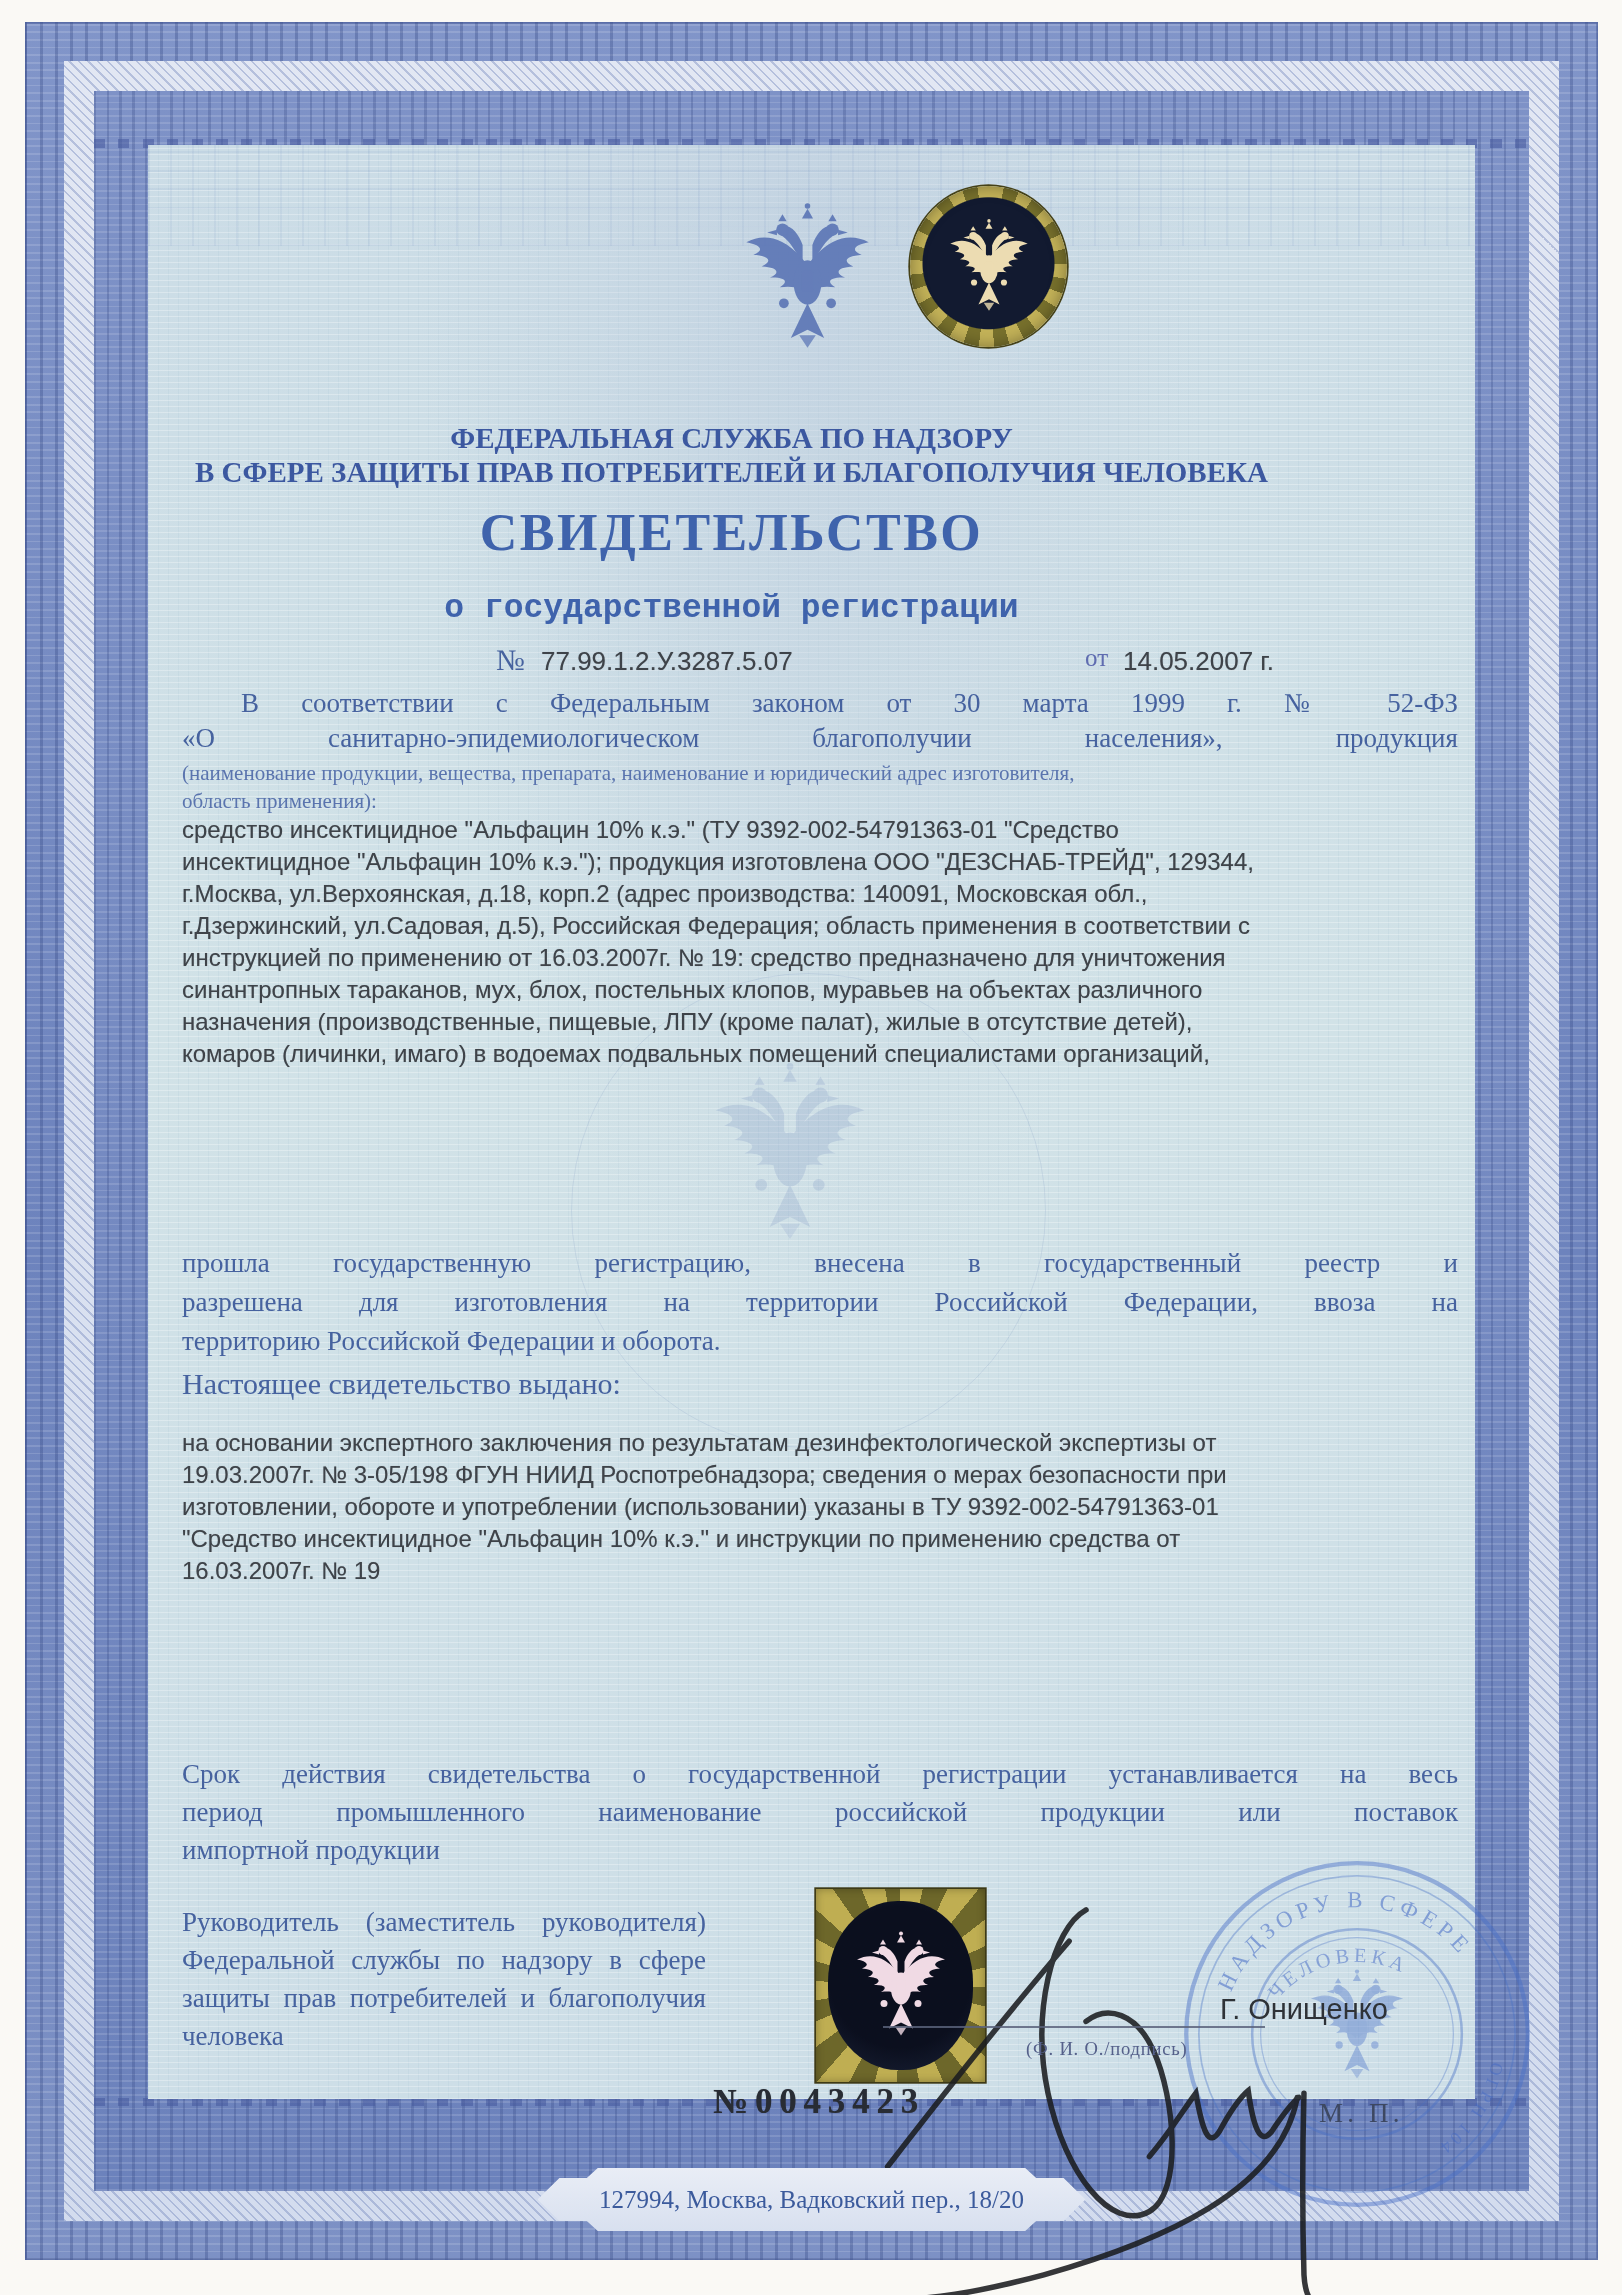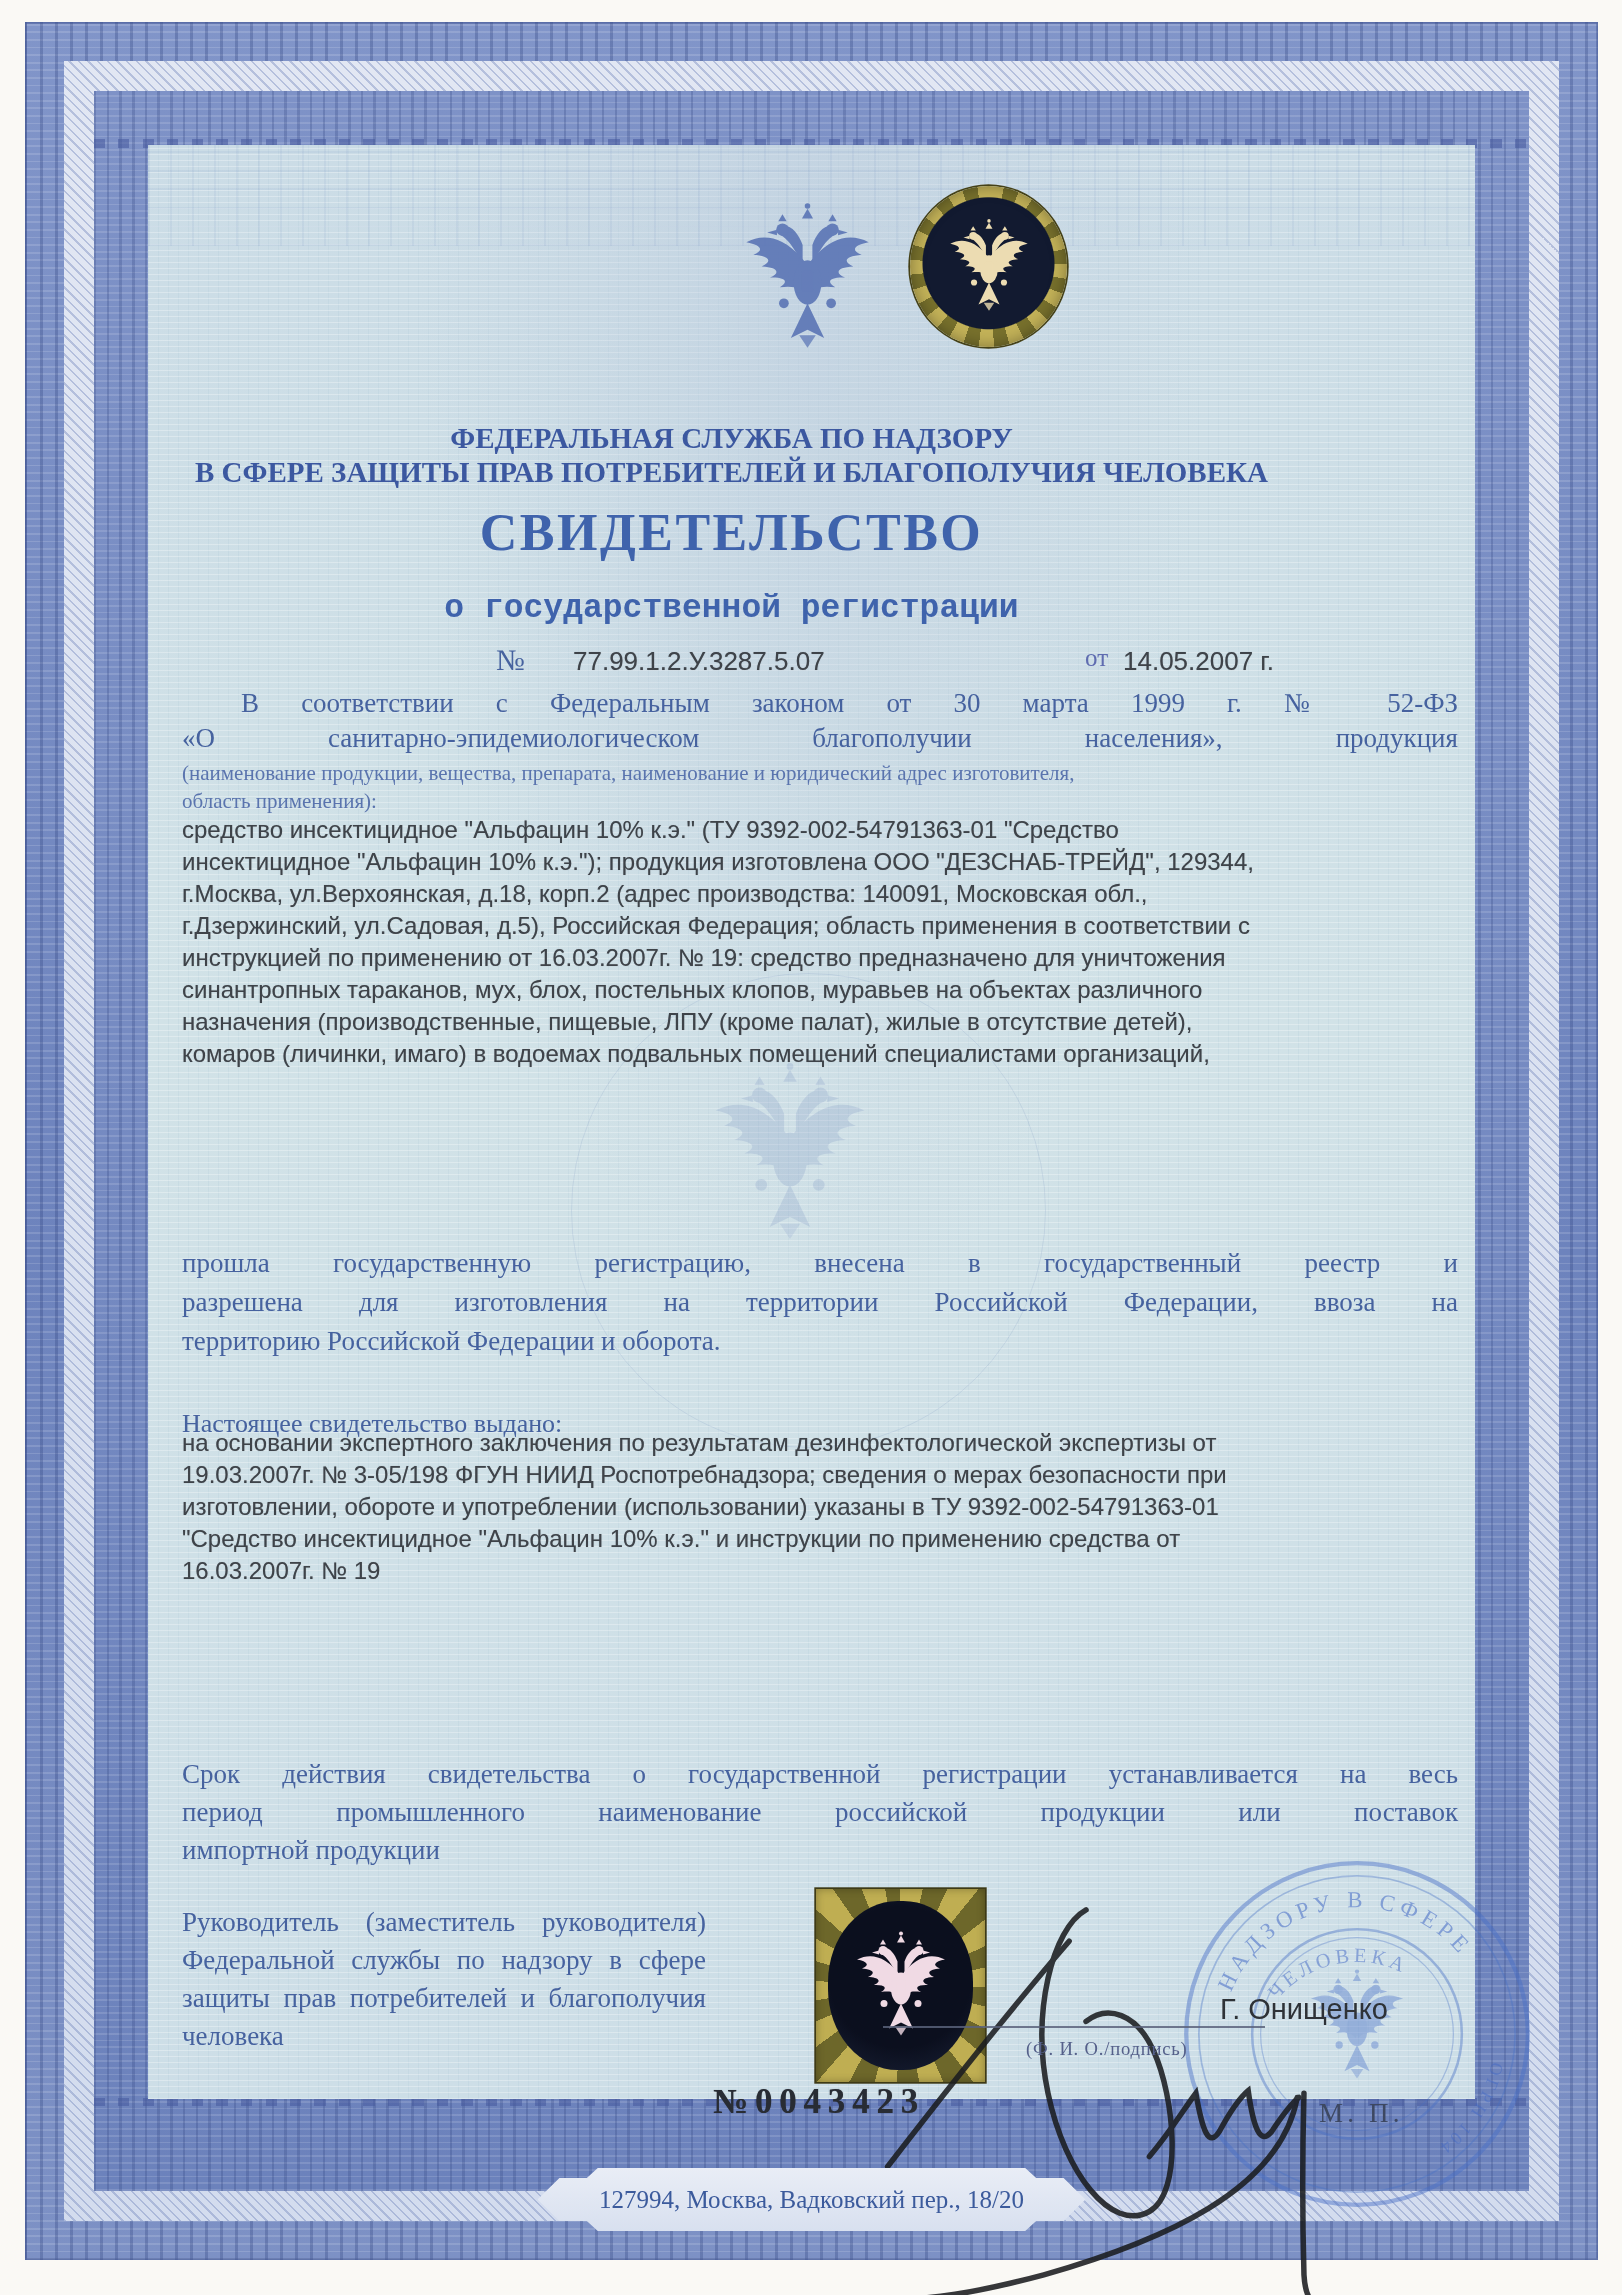--- a/index.html
+++ b/index.html
@@ -158,21 +158,21 @@
       <div>В СФЕРЕ ЗАЩИТЫ ПРАВ ПОТРЕБИТЕЛЕЙ И БЛАГОПОЛУЧИЯ ЧЕЛОВЕКА</div>
     </div>
 
     <div class="abs hdr" style="left:34px;top:357px;width:1099px;">
       <div style="font-size:52px;line-height:61px;letter-spacing:2.5px;color:#3f63ac;">СВИДЕТЕЛЬСТВО</div>
       <div style="font-size:33px;line-height:44px;margin-top:24px;color:#3f63ac;font-family:Liberation Mono, monospace;">о государственной регистрации</div>
     </div>
 
     <div class="abs" style="left:34px;top:496px;width:1276px;height:46px;">
       <span class="abs blue-serif" style="left:314px;top:1.7px;font-size:30px;">№</span>
-      <span class="abs typed" style="left:359px;top:5px;font-size:26px;margin-left:32px;">77.99.1.2.У.3287.5.07</span>
+      <span class="abs typed" style="left:359px;top:5px;font-size:26px;">77.99.1.2.У.3287.5.07</span>
       <span class="abs blue-serif" style="left:903px;top:3.4px;font-size:25px;color:#5f6cb0;">от</span>
       <span class="abs typed" style="left:941px;top:5px;font-size:26px;">14.05.2007 г.</span>
     </div>
 
     <div class="abs blk blue-serif" style="top:541px;font-size:27px;line-height:35px;">
       <div class="jl" style="padding-left:59px;">В соответствии с Федеральным законом от 30 марта 1999 г. № 52-ФЗ</div>
       <div class="jl">«О санитарно-эпидемиологическом благополучии населения», продукция</div>
     </div>
     <div class="abs blk" style="top:614px;font-size:21px;line-height:28px;color:#5a74ae;">
       <div>(наименование продукции, вещества, препарата, наименование и юридический адрес изготовителя,</div>
@@ -194,21 +194,21 @@
     <svg class="abs eagle watermark" style="left:473px;top:913px;color:#5a74b5;" width="338" height="186" viewBox="0 0 200 220">
         <use href="#eagle" fill="currentColor"></use>
       </svg>
 
     <div class="abs blk blue-serif" style="top:1099px;font-size:27px;line-height:39px;">
       <div class="jl">прошла государственную регистрацию, внесена в государственный реестр и</div>
       <div class="jl">разрешена для изготовления на территории Российской Федерации, ввоза на</div>
       <div>территорию Российской Федерации и оборота.</div>
     </div>
 
-    <div class="abs blk blue-serif" style="top:1264px;font-size:26px;">Настоящее свидетельство выдано:</div>
+    <div class="abs blk blue-serif" style="top:1222px;font-size:30px;">Настоящее свидетельство выдано:</div>
 
     <div class="abs blk typed" style="top:1282px;font-size:24px;line-height:32px;">
       <div>на основании экспертного заключения по результатам дезинфектологической экспертизы от</div>
       <div>19.03.2007г. № 3-05/198 ФГУН НИИД Роспотребнадзора; сведения о мерах безопасности при</div>
       <div>изготовлении, обороте и употреблении (использовании) указаны в ТУ 9392-002-54791363-01</div>
       <div>"Средство инсектицидное "Альфацин 10% к.э." и инструкции по применению средства от</div>
       <div>16.03.2007г. № 19</div>
     </div>
 
     <div class="abs blk blue-serif" style="top:1610px;font-size:27px;line-height:38px;">

